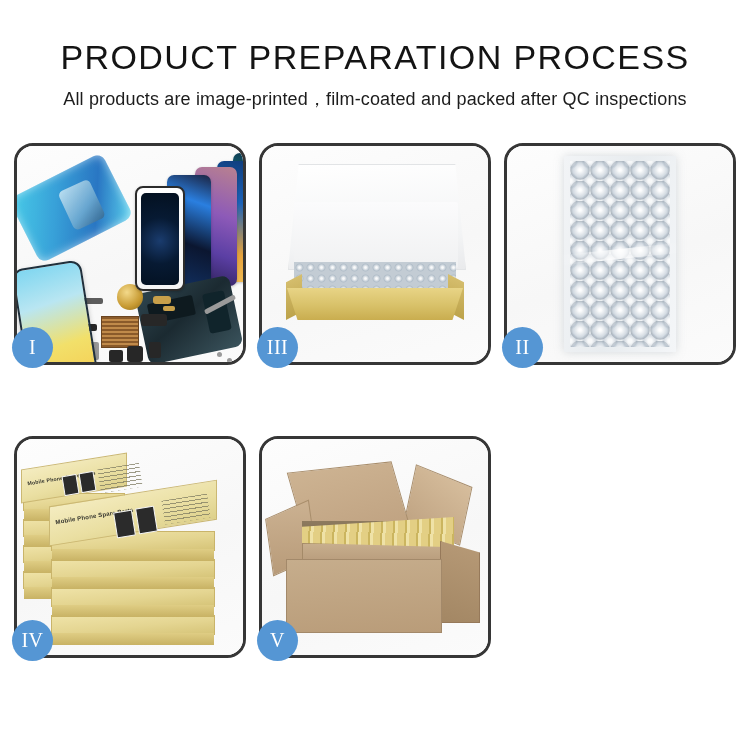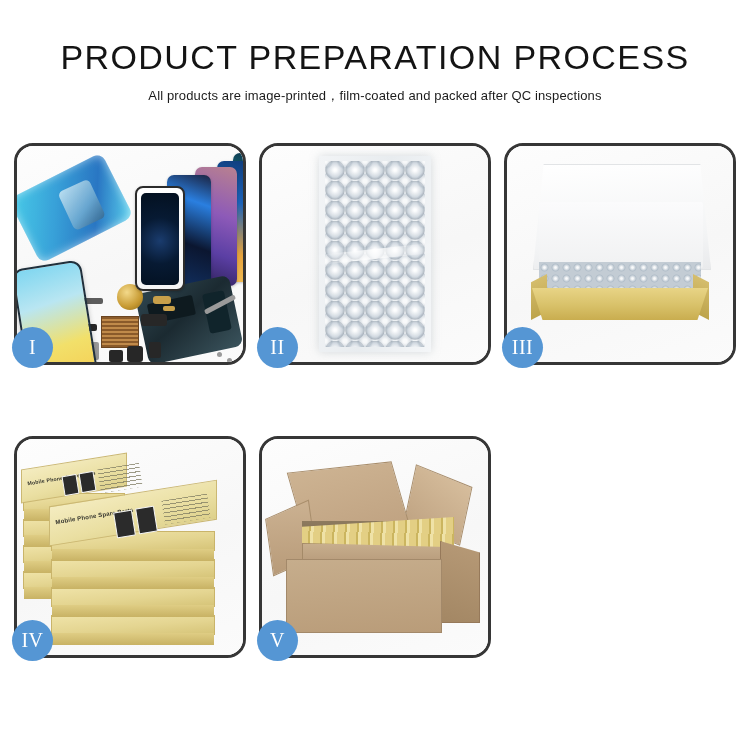--- a/index.html
+++ b/index.html
@@ -18,21 +18,21 @@
     font-size:34px;
     letter-spacing:1.4px;
     font-weight:400;
     color:#141414;
     margin:40px 0 0 0;
     line-height:1.05;
     white-space:nowrap;
   }
   .subtitle {
     text-align:center;
-    font-size:13px;
+    font-size:18px;
     color:#1c1c1c;
     margin:11px 0 0 0;
     letter-spacing:0.15px;
     white-space:nowrap;
   }
 
   
   .grid {
     position:absolute;
     left:14px; top:143px;
@@ -348,40 +348,40 @@
       <div class="pt" style="left:110px;top:200px;width:16px;height:16px;border-radius:3px;"></div>
       <div class="pt" style="left:132px;top:196px;width:12px;height:16px;"></div>
       <div class="pt" style="left:124px;top:168px;width:26px;height:12px;border-radius:3px;"></div>
       <div class="pt grey" style="left:186px;top:156px;width:34px;height:5px;transform:rotate(-28deg);"></div>
       <div class="pt grey" style="left:200px;top:206px;width:5px;height:5px;border-radius:50%;"></div>
       <div class="pt grey" style="left:210px;top:212px;width:5px;height:5px;border-radius:50%;"></div>
     </div>
     <div class="badge">I</div>
   </div>
 
-  <div class="panel p2">
-    <div class="panel-inner">
-      <div class="wrapbg"></div>
-      <div class="bubbles"></div>
-      <div class="bubbles2"></div>
-      <div class="sheen"></div>
-    </div>
-    <div class="badge">II</div>
-  </div>
-
   <div class="panel p3">
     <div class="panel-inner">
       <div class="lid"></div>
       <div class="foam"></div>
       <div class="bw"></div>
       <div class="trayL"></div>
       <div class="trayR"></div>
       <div class="tray"></div>
     </div>
     <div class="badge">III</div>
+  </div>
+
+  <div class="panel p2">
+    <div class="panel-inner">
+      <div class="wrapbg"></div>
+      <div class="bubbles"></div>
+      <div class="bubbles2"></div>
+      <div class="sheen"></div>
+    </div>
+    <div class="badge">II</div>
   </div>
 
   <div class="panel p4">
     <div class="panel-inner">
 
       <div class="slab" style="left:6px;  top:132px; width:100px; height:16px;">
           <span class="side"></span>
         </div>
       <div class="slab" style="left:6px;  top:106px; width:100px; height:16px;">
           <span class="side"></span>

